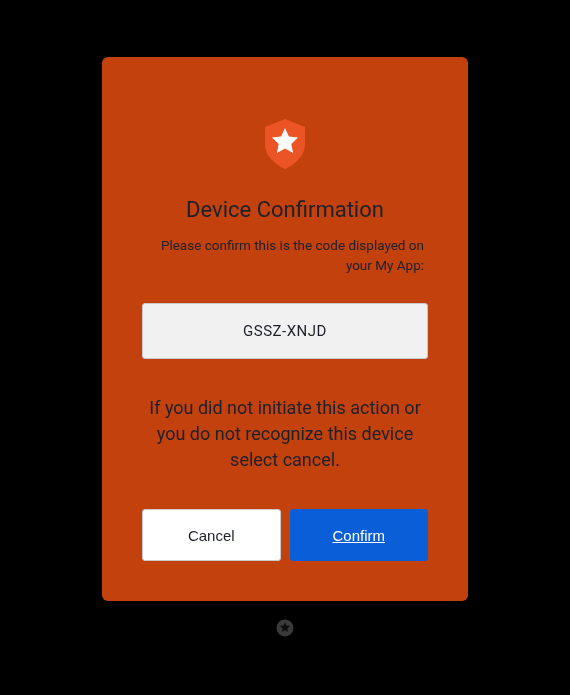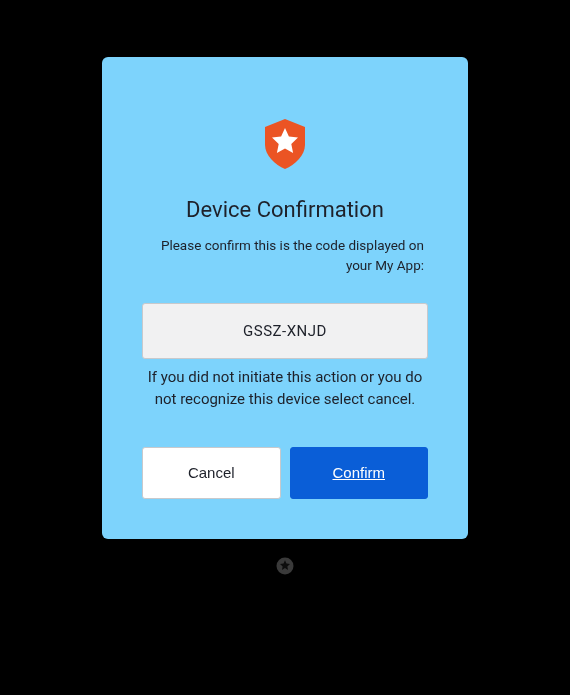--- a/index.html
+++ b/index.html
@@ -10,21 +10,21 @@
     body {
       width: 570px;
       height: 695px;
       background: #000000;
       font-family: -apple-system, BlinkMacSystemFont, "Segoe UI", Roboto, Helvetica, Arial, sans-serif;
       display: flex;
       flex-direction: column;
       align-items: center;
     }
     .card {
-      background: #7dd3fc;
+      background: #c2410c;
       border-radius: 6px;
       width: 366px;
       margin-top: 57px;
       padding: 40px 40px 40px 40px;
       display: flex;
       flex-direction: column;
       align-items: center;
     }
     .logo-wrap {
       margin-top: 20px;
@@ -48,24 +48,24 @@
     .code-box {
       width: 100%;
       background: #f1f1f2;
       border: 1px solid #c8c9cc;
       border-radius: 3px;
       padding: 18px 12px;
       text-align: center;
       font-size: 15px;
       color: #1e212a;
       letter-spacing: 0.5px;
-      margin-bottom: 8px;
+      margin-bottom: 36px;
     }
     .instruction {
-      font-size: 15px;
+      font-size: 18px;
       color: #1e212a;
       text-align: center;
       line-height: 1.45;
       margin-bottom: 36px;
       padding: 0 2px;
     }
     .button-row {
       width: 100%;
       display: flex;
       gap: 9px;

